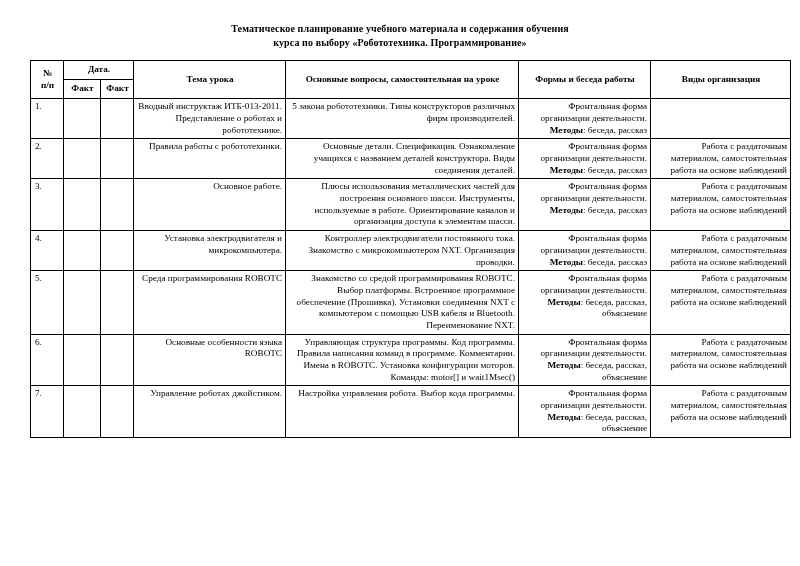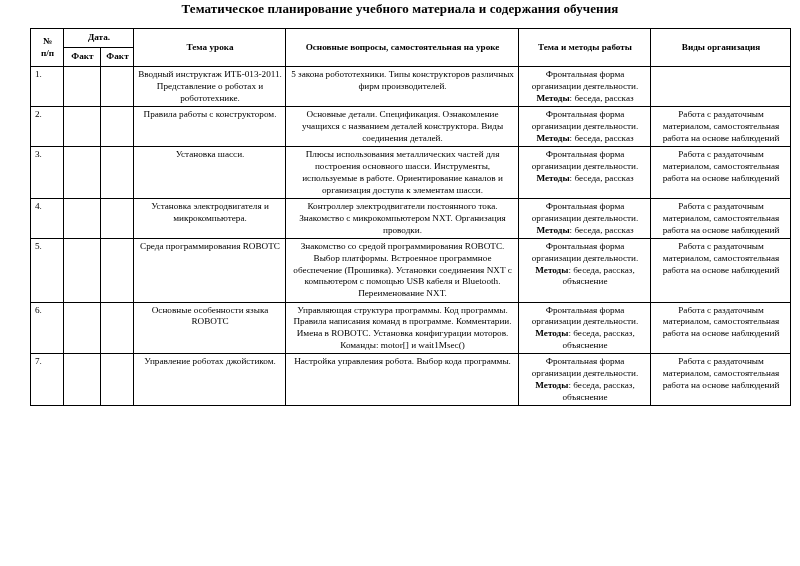--- a/index.html
+++ b/index.html
@@ -17,23 +17,24 @@
   }
   .page {
     position: relative;
     width: 800px;
     height: 566px;
     box-sizing: border-box;
     padding: 0;
   }
   .doc-title {
     text-align: center;
-    font-size: 13px;
+    font-size: 10px;
     font-weight: bold;
     line-height: 1.42;
+    padding-top: 22px;
     padding-left: 70px;
     padding-right: 70px;
     letter-spacing: 0.1px;
   }
   .doc-title .line2 {
     display: block;
   }
   .table-wrap {
     margin-top: 10px;
     padding-left: 30px;
@@ -68,32 +69,33 @@
   col.c-topic { width: 152px; }
   col.c-quest { width: 233px; }
   col.c-forms { width: 132px; }
   col.c-acts  { width: 140px; }
 
   td.num {
     text-align: left;
     padding-left: 4px;
   }
   td.cell-text {
-    text-align: center;
+    text-align: right;
     margin-left: 20px;
   }
   .b { font-weight: bold; font-family: Liberation Serif, serif; }
 </style>
 </head>
 <body>
 
 <div class="page">
 
   <div class="doc-title">
     <span>Тематическое планирование учебного материала и содержания обучения</span>
+    <span class="line2">курса по выбору «Робототехника. Программирование»</span>
   </div>
 
   <div class="table-wrap">
     <table class="plan">
       <colgroup>
         <col class="c-num">
         <col class="c-plan">
         <col class="c-fact">
         <col class="c-topic">
         <col class="c-quest">
@@ -102,21 +104,21 @@
       </colgroup>
       <thead>
         <tr>
           <th rowspan="2">
             <span>№</span><br>
             <span>п/п</span>
           </th>
           <th colspan="2">Дата.</th>
           <th rowspan="2">Тема урока</th>
           <th rowspan="2">Основные вопросы, самостоятельная на уроке</th>
-          <th rowspan="2">Тема и методы работы</th>
+          <th rowspan="2">Формы и беседа работы</th>
           <th rowspan="2">Виды организация</th>
         </tr>
         <tr>
           <th>Факт</th>
           <th>Факт</th>
         </tr>
       </thead>
       <tbody id="plan-body">
           <tr>
             <td class="num">1.</td>
@@ -124,30 +126,30 @@
             <td class="cell-text"></td>
             <td class="cell-text">Вводный инструктаж ИТБ-013-2011. Представление о роботах и робототехнике.</td>
             <td class="cell-text">5 закона робототехники. Типы конструкторов различных фирм производителей.</td>
             <td class="cell-text"><span>Фронтальная форма организации деятельности. </span><span class="b">Методы</span><span>: беседа, рассказ</span></td>
             <td class="cell-text"></td>
           </tr>
           <tr>
             <td class="num">2.</td>
             <td class="cell-text"></td>
             <td class="cell-text"></td>
-            <td class="cell-text">Правила работы с конструктором.</td>
+            <td class="cell-text">Правила работы с робототехники.</td>
             <td class="cell-text">Основные детали. Спецификация. Ознакомление учащихся с названием деталей конструктора. Виды соединения деталей.</td>
             <td class="cell-text"><span>Фронтальная форма организации деятельности. </span><span class="b">Методы</span><span>: беседа, рассказ</span></td>
             <td class="cell-text">Работа с раздаточным материалом, самостоятельная работа на основе наблюдений</td>
           </tr>
           <tr>
             <td class="num">3.</td>
             <td class="cell-text"></td>
             <td class="cell-text"></td>
-            <td class="cell-text">Установка шасси.</td>
+            <td class="cell-text">Основное работе.</td>
             <td class="cell-text">Плюсы использования металлических частей для построения основного шасси. Инструменты, используемые в работе. Ориентирование каналов и организация доступа к элементам шасси.</td>
             <td class="cell-text"><span>Фронтальная форма организации деятельности. </span><span class="b">Методы</span><span>: беседа, рассказ</span></td>
             <td class="cell-text">Работа с раздаточным материалом, самостоятельная работа на основе наблюдений</td>
           </tr>
           <tr>
             <td class="num">4.</td>
             <td class="cell-text"></td>
             <td class="cell-text"></td>
             <td class="cell-text">Установка электродвигателя и микрокомпьютера.</td>
             <td class="cell-text">Контроллер электродвигатели постоянного тока. Знакомство с микрокомпьютером NXT. Организация проводки.</td>

